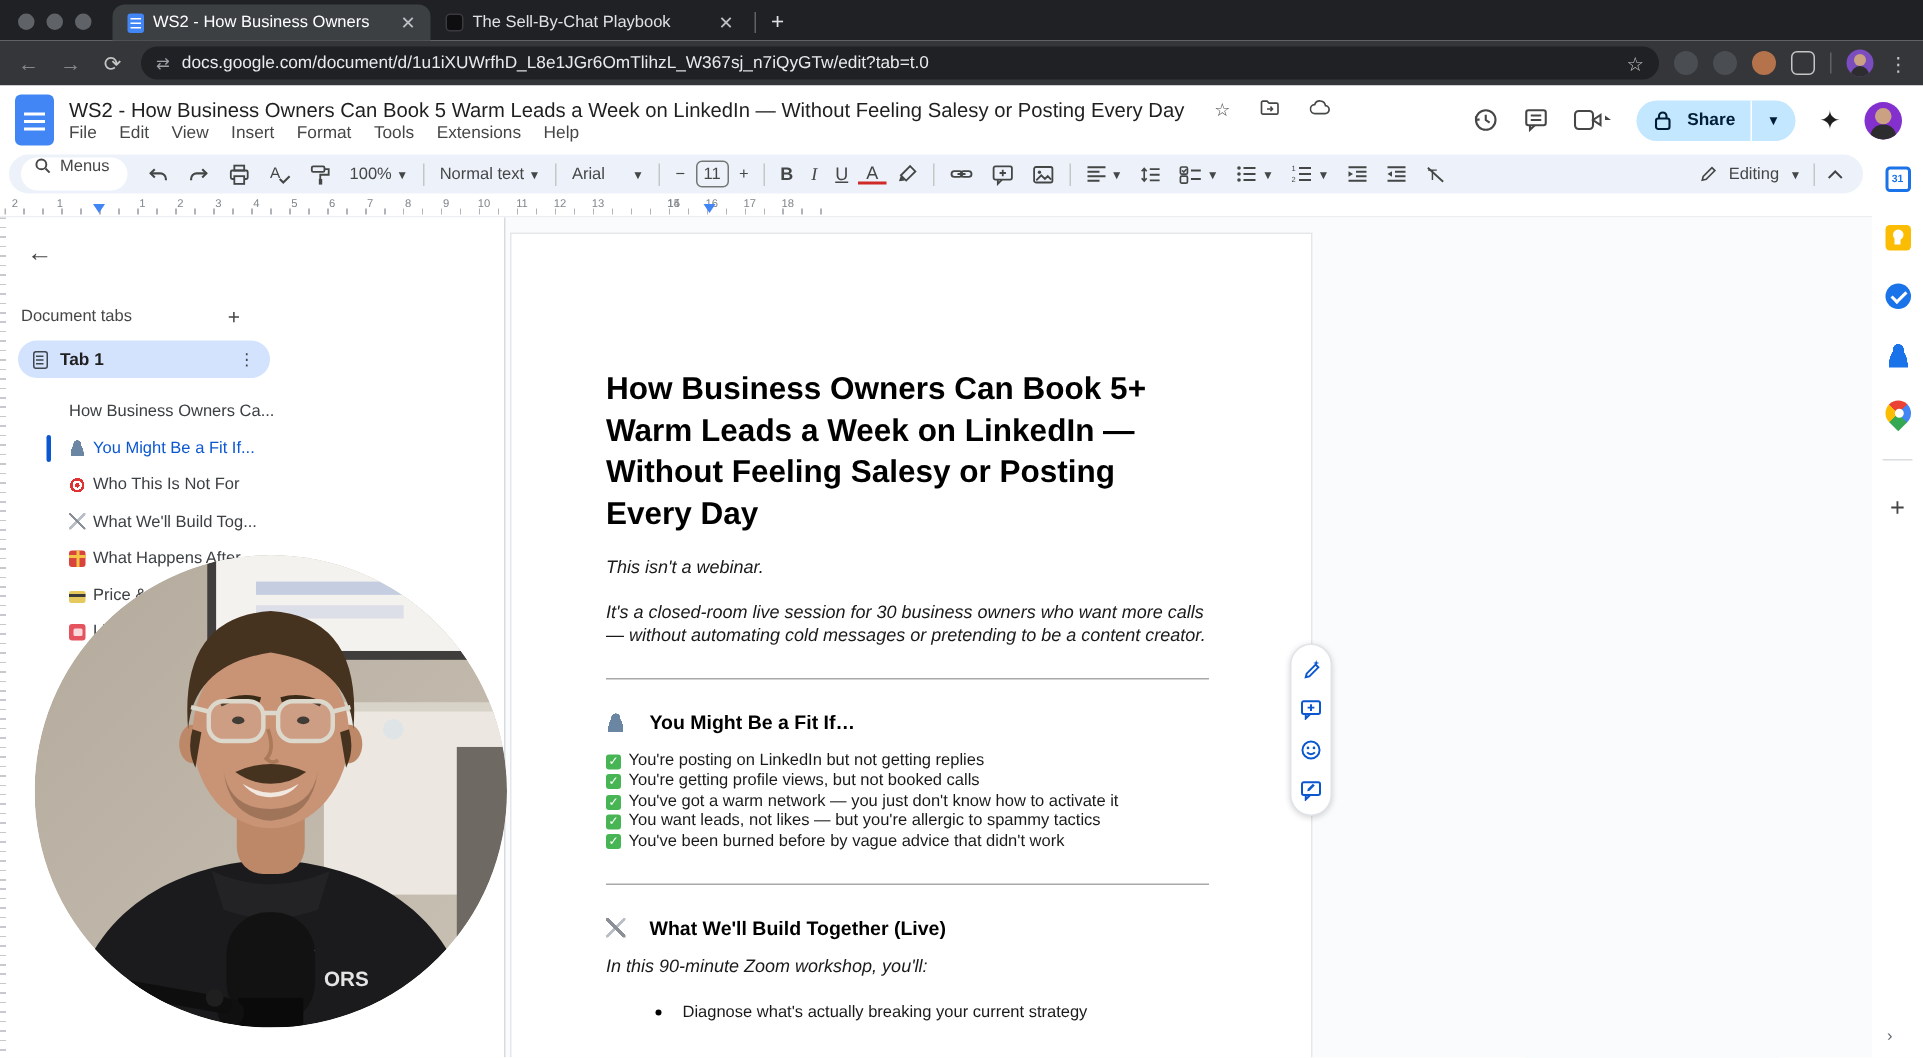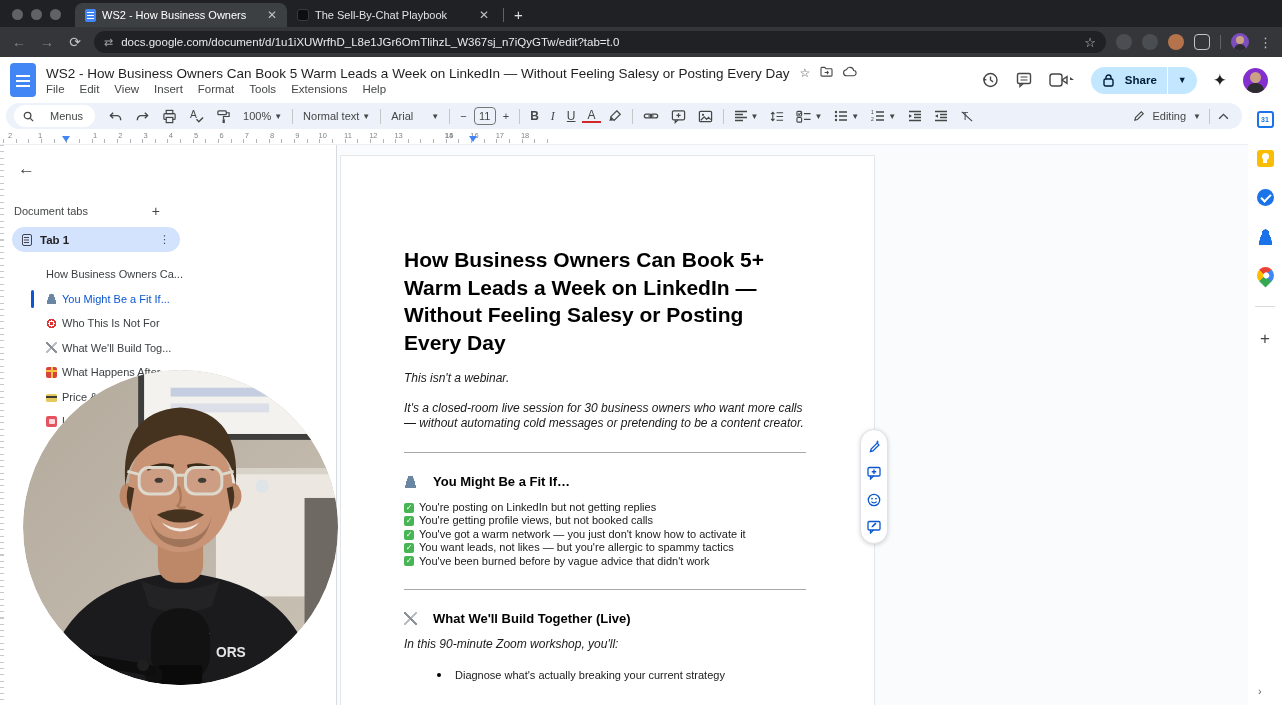--- a/index.html
+++ b/index.html
@@ -36,21 +36,21 @@
   .avatar-sm { width:18px; height:18px; border-radius:50%; background:#7c4dbe; position:relative; overflow:hidden; flex:none; }
   .avatar-sm:before { content:""; position:absolute; left:5px; top:3px; width:8px; height:8px; border-radius:50%; background:#caa283; }
   .avatar-sm:after { content:""; position:absolute; left:3px; top:11px; width:12px; height:8px; border-radius:6px 6px 0 0; background:#2d2d30; }
   .kebab { color:#c4c7c5; font-size:13px; letter-spacing:0; }
 
   
   .docs-header { height:46px; background:#fff; display:flex; align-items:center; padding:0 14px 0 10px; }
   .docs-logo { width:26px; height:34px; background:#4285f4; border-radius:4px; position:relative; margin-right:10px; flex:none; }
   .docs-logo:before { content:""; position:absolute; left:6px; top:12px; width:14px; height:2px; background:#fff; box-shadow:0 5px 0 #fff, 0 10px 0 #fff; }
   .head-text { display:flex; flex-direction:column; justify-content:center; min-width:0; }
-  .title-row { display:flex; align-items:center; gap:10px; }
+  .title-row { display:flex; align-items:center; gap:20px; }
   .doc-title { font-size:13.5px; color:#1f1f1f; white-space:nowrap; }
   .title-ic { color:#444746; font-size:12px; }
   .menu-row { display:flex; gap:15px; margin-top:2px; }
   .menu-row span { font-size:11.5px; color:#444746; }
   .head-right { margin-left:auto; display:flex; align-items:center; gap:16px; }
   .hr-ic svg { display:block; }
   .share-pill { display:flex; align-items:center; background:#c2e7ff; border-radius:14px; height:27px; overflow:hidden; }
   .share-main { display:flex; align-items:center; gap:11px; padding:0 10px 0 12px; font-size:11.5px; font-weight:bold; color:#001d35; }
   .share-div { width:1px; height:27px; background:#fff; }
   .share-caret { padding:0 10px; color:#001d35; font-size:9px; }
@@ -64,21 +64,21 @@
   .work-col { flex:1; min-width:0; display:flex; flex-direction:column; }
   .panel-col { width:34px; background:#fff; display:flex; flex-direction:column; align-items:center; padding-top:8px; gap:22px; position:relative; }
 
   
   .toolbar-row { height:27px; background:#fff; padding:0 6px; }
   .toolbar { height:26px; background:#edf2fa; border-radius:13px; display:flex; align-items:center; padding:0 8px; gap:2px; font-size:11px; color:#444746; }
   .tb { display:flex; align-items:center; gap:3px; padding:0 5px; color:#444746; }
   .tb svg { display:block; }
   .tb-sep { width:1px; height:15px; background:#c4c7c5; margin:0 3px; }
   .caret { font-size:8px; color:#444746; }
-  .menus-pill { background:#fff; border-radius:13px; height:22px; display:flex; align-items:center; gap:16px; padding:0 12px 0 9px; margin-right:6px; }
+  .menus-pill { background:#fff; border-radius:13px; height:22px; display:flex; gap:6px; padding:0 12px 0 9px; margin-right:6px; }
   .fontsize-box { border:1px solid #747775; border-radius:4px; width:22px; height:18px; display:flex; align-items:center; justify-content:center; font-size:11px; }
   .tb-b { font-weight:bold; font-size:12px; }
   .tb-i { font-style:italic; font-family:"Liberation Serif", serif; font-size:12px; }
   .tb-u { text-decoration:underline; font-size:12px; }
   .tb-A { font-size:12px; border-bottom:2.5px solid #cf2a27; line-height:11px; }
   .tb-right { margin-left:auto; display:flex; align-items:center; }
 
   
   .ruler { height:15px; background:#fff; position:relative; border-bottom:1px solid #eceef1; }
   .ruler-ticks { position:absolute; left:3px; top:9px; width:545px; height:4px;

